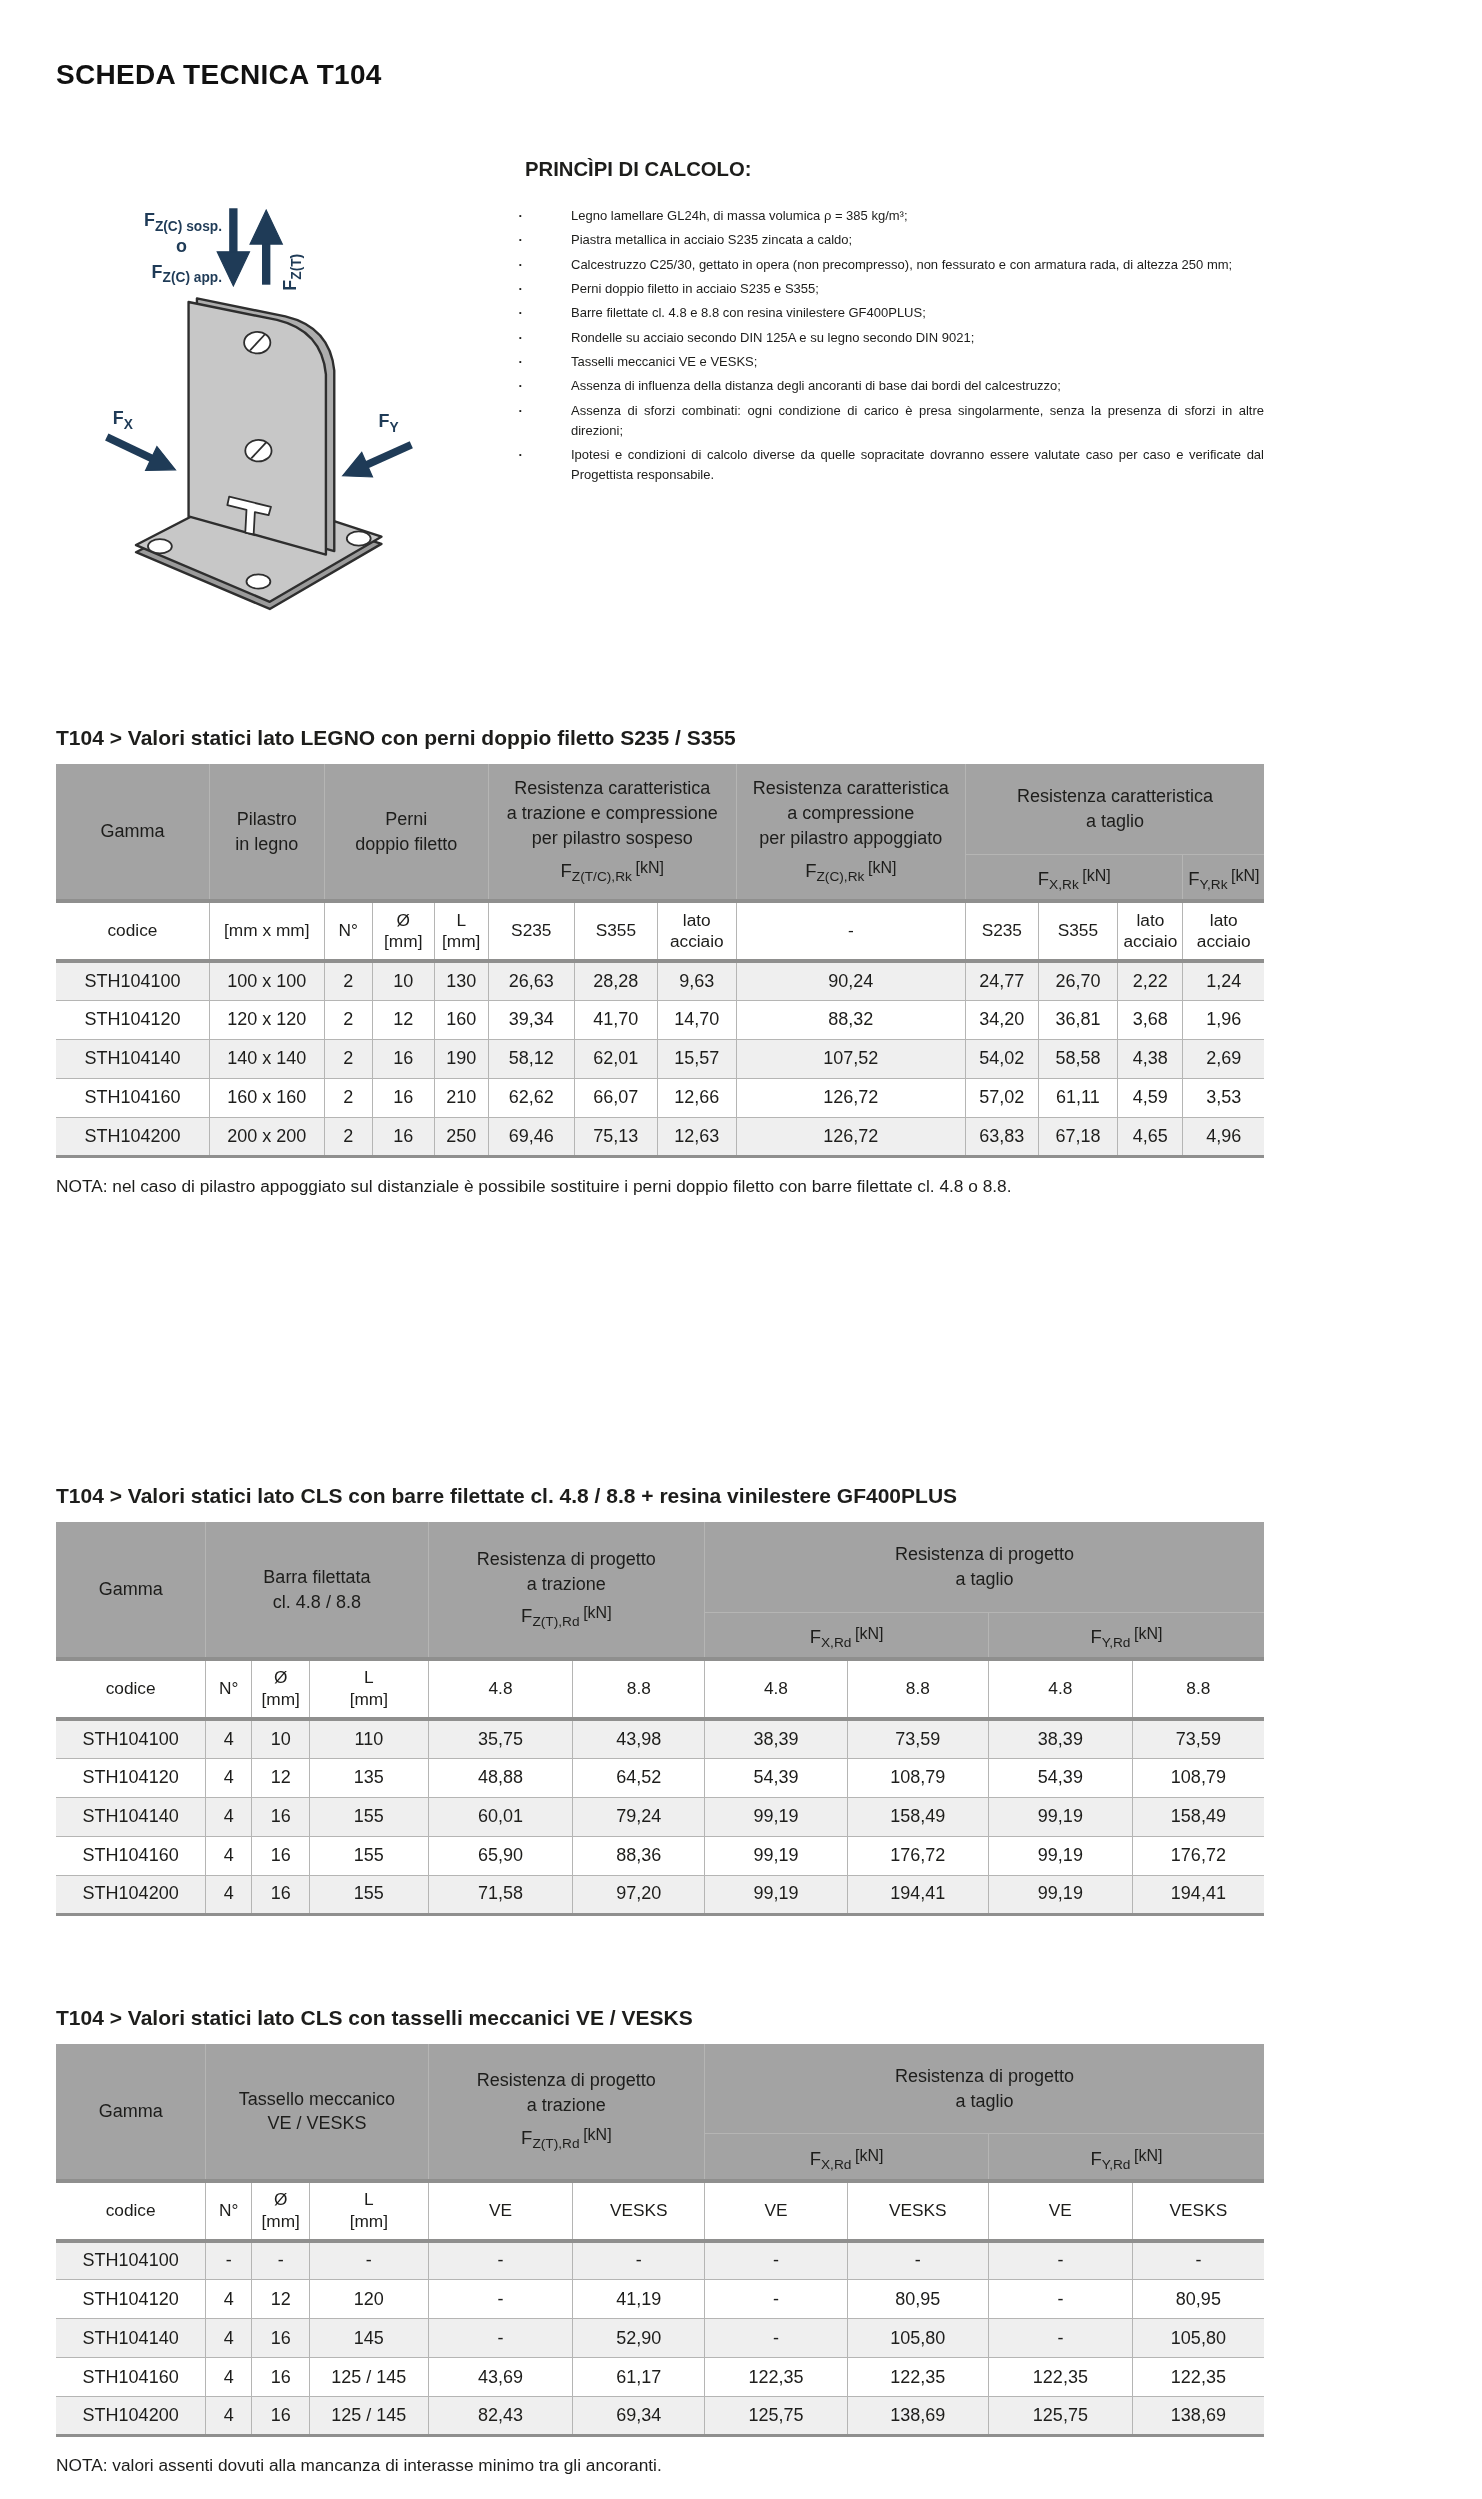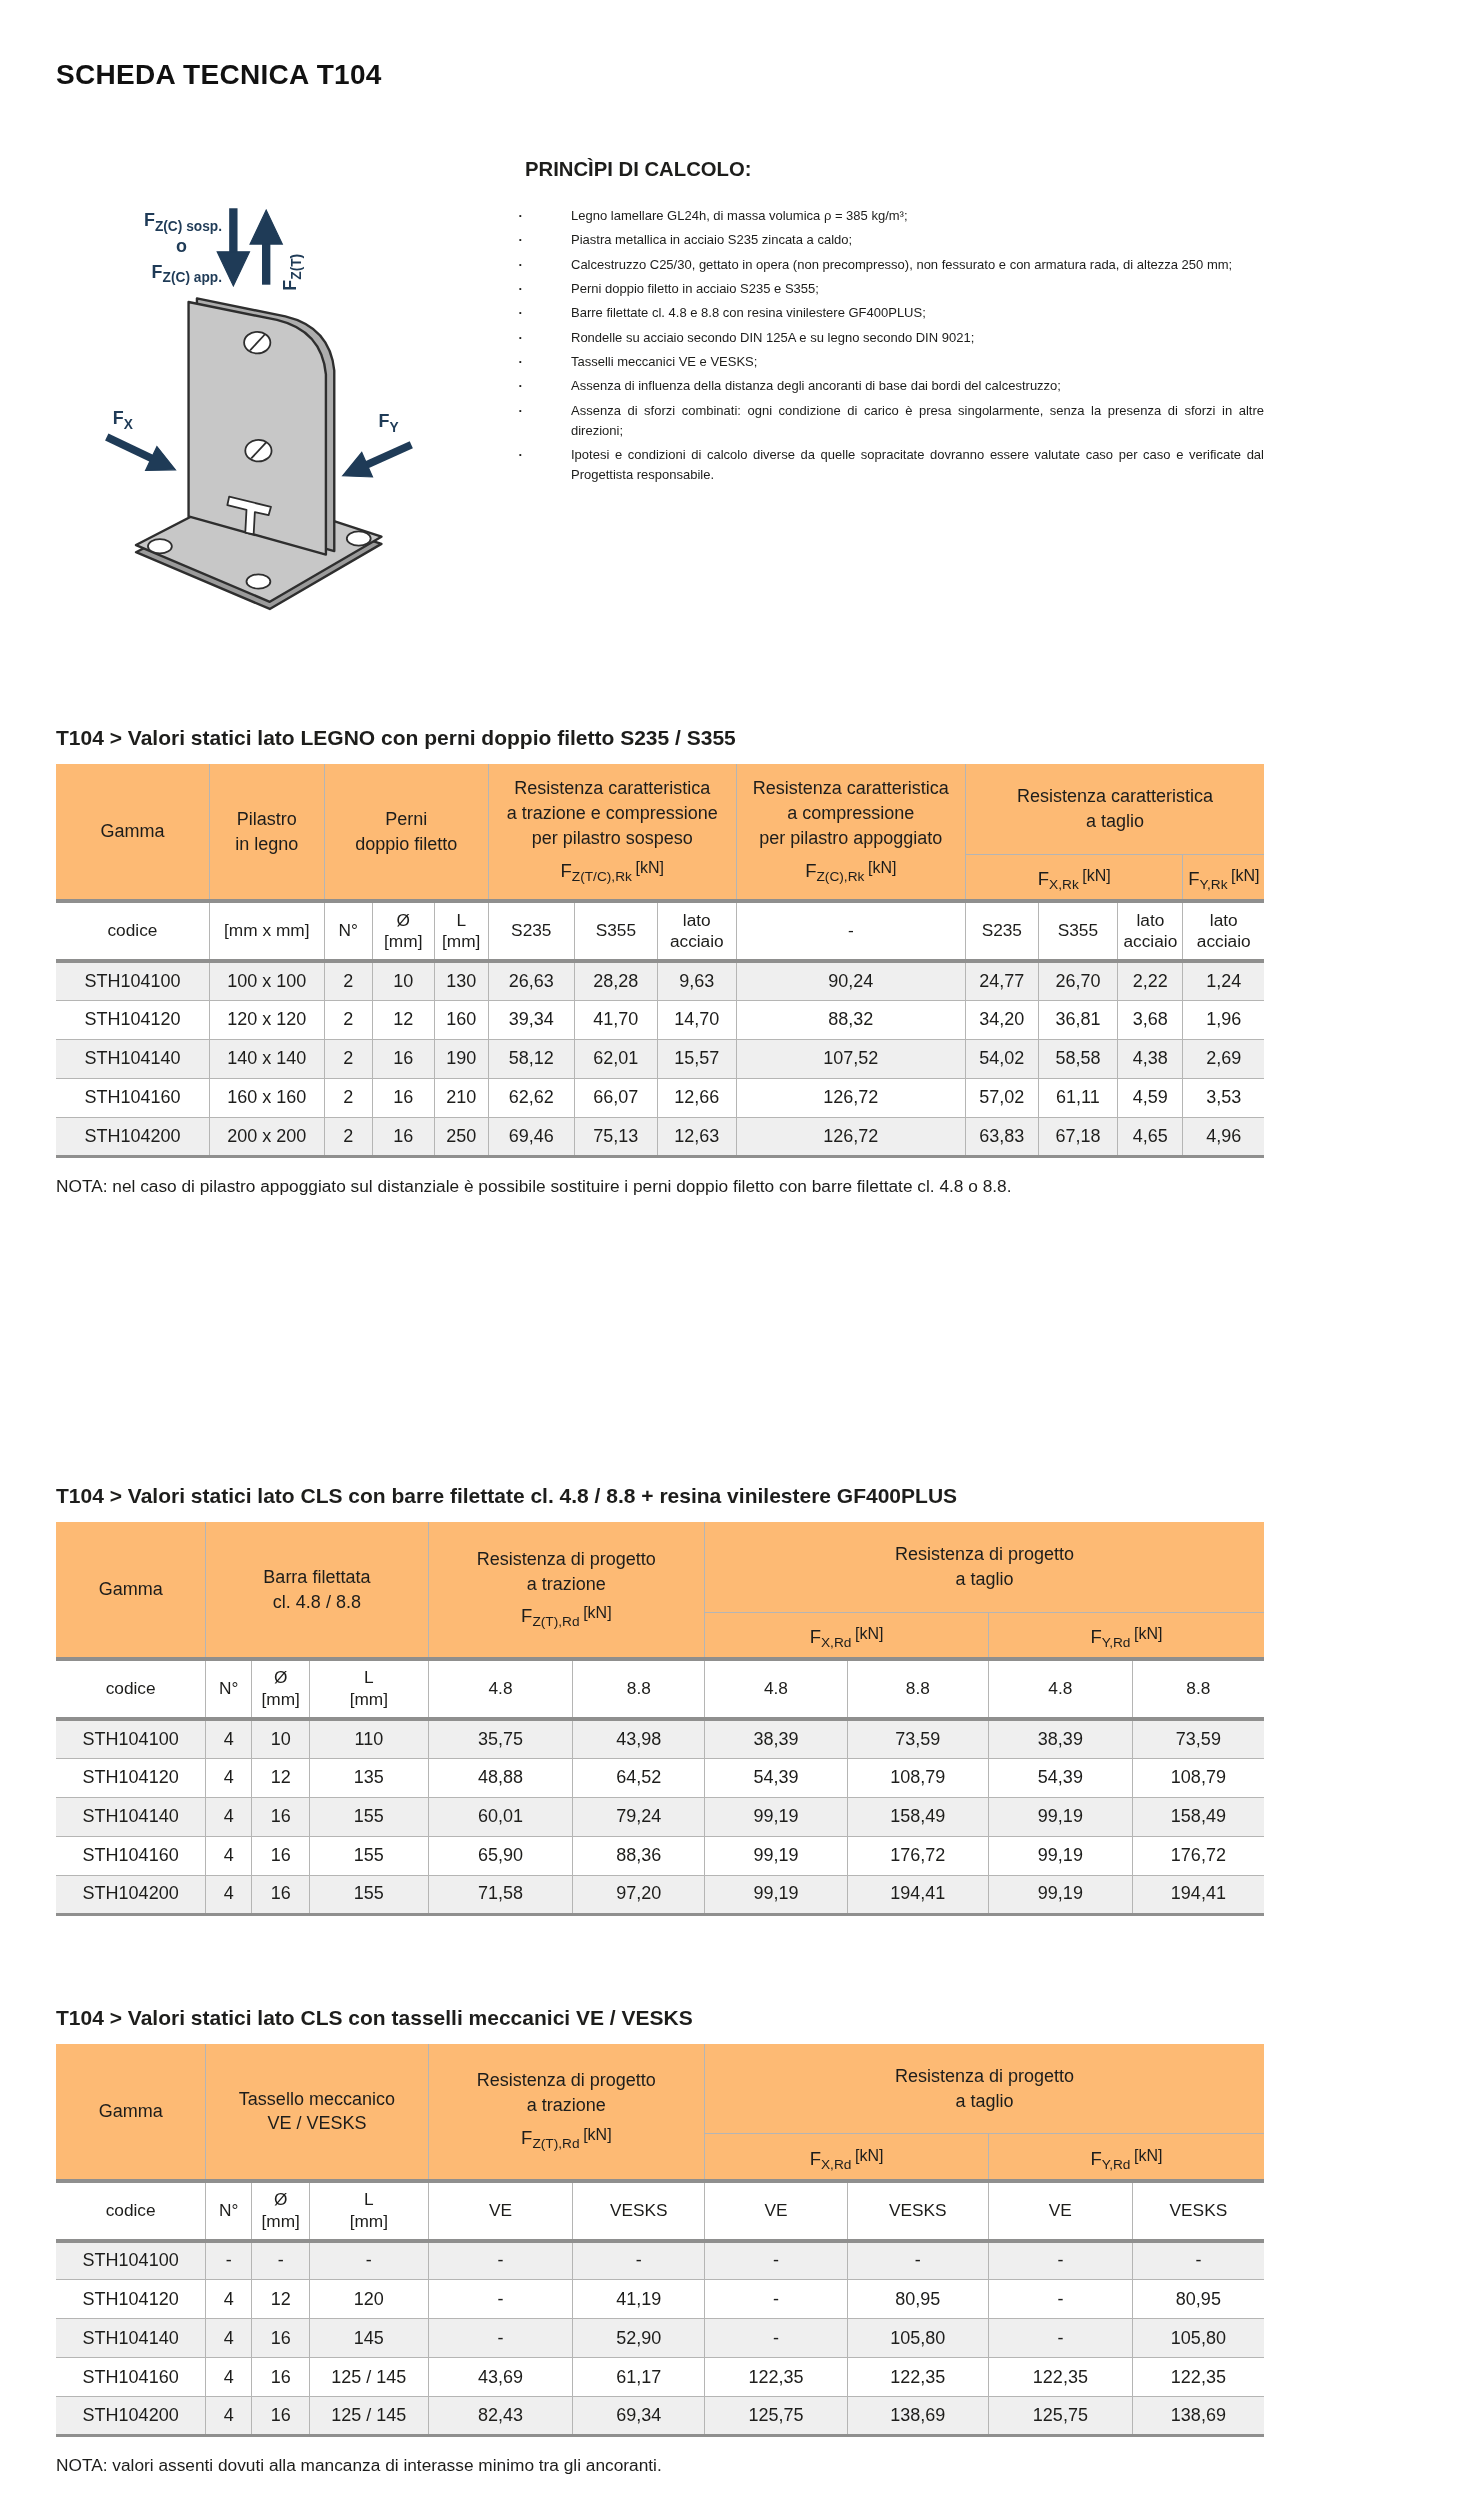--- a/index.html
+++ b/index.html
@@ -25,21 +25,21 @@
   ul.principles-list .li-text { flex:1; text-align:justify; }
 
   
   .sec-title { font-size:21px; font-weight:700; margin:0 0 14.3px 0; }
   table.t { border-collapse:collapse; width:100%; table-layout:fixed; border-bottom:3px solid #8f8f8e; }
   table.t th, table.t td { border:1.2px solid #b5b5b4; text-align:center; vertical-align:middle; padding:3.6px 4.8px; box-sizing:border-box; }
   table.t tr > *:first-child { border-left:0; }
   table.t tr > *:last-child { border-right:0; }
   table.t thead tr:first-child > * { border-top:0; }
   table.t thead { border-bottom:4.2px solid #8f8f8e; }
-  table.t thead th { background:#fdba74; font-weight:400; font-size:18px; line-height:1.38; }
+  table.t thead th { background:#a3a3a3; font-weight:400; font-size:18px; line-height:1.38; }
   table.t thead tr.grp th { height:90px; }
   table.t thead tr.grp2 th { height:47px; }
   tbody.subhead { border-bottom:4.2px solid #8f8f8e; }
   tbody.subhead td { background:#ffffff; font-size:17.3px; line-height:1.25; height:60px; white-space:pre-line; }
   tbody.data td { background:#ffffff; font-size:18px; height:39px; line-height:1.2; }
   tbody.data tr:nth-child(odd) td { background:#efefef; }
   .pre { white-space:pre-line; }
   .formula { margin-top:6px; font-size:18.5px; white-space:nowrap; }
   .formula sub { font-size:13.7px; }
   .formula .unit { font-size:16px; vertical-align:3.6px; margin-left:3.6px;text-align:center; }

